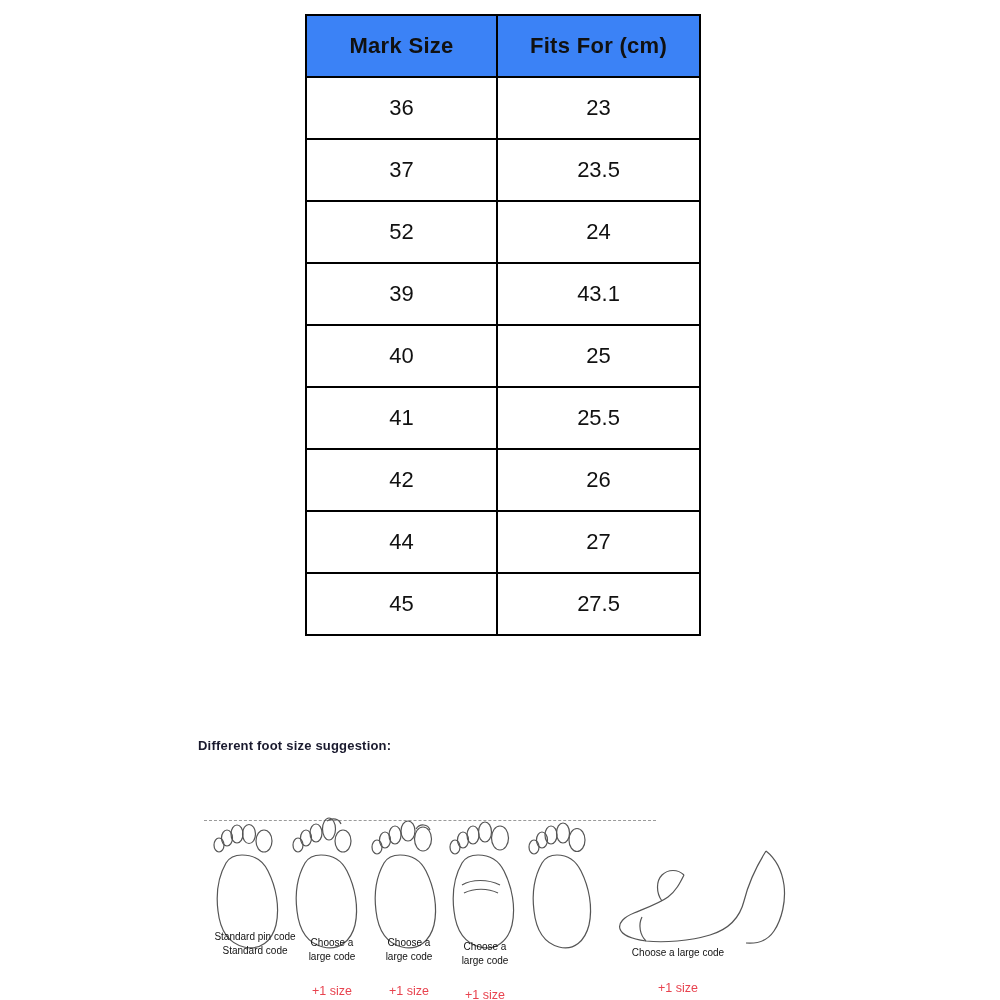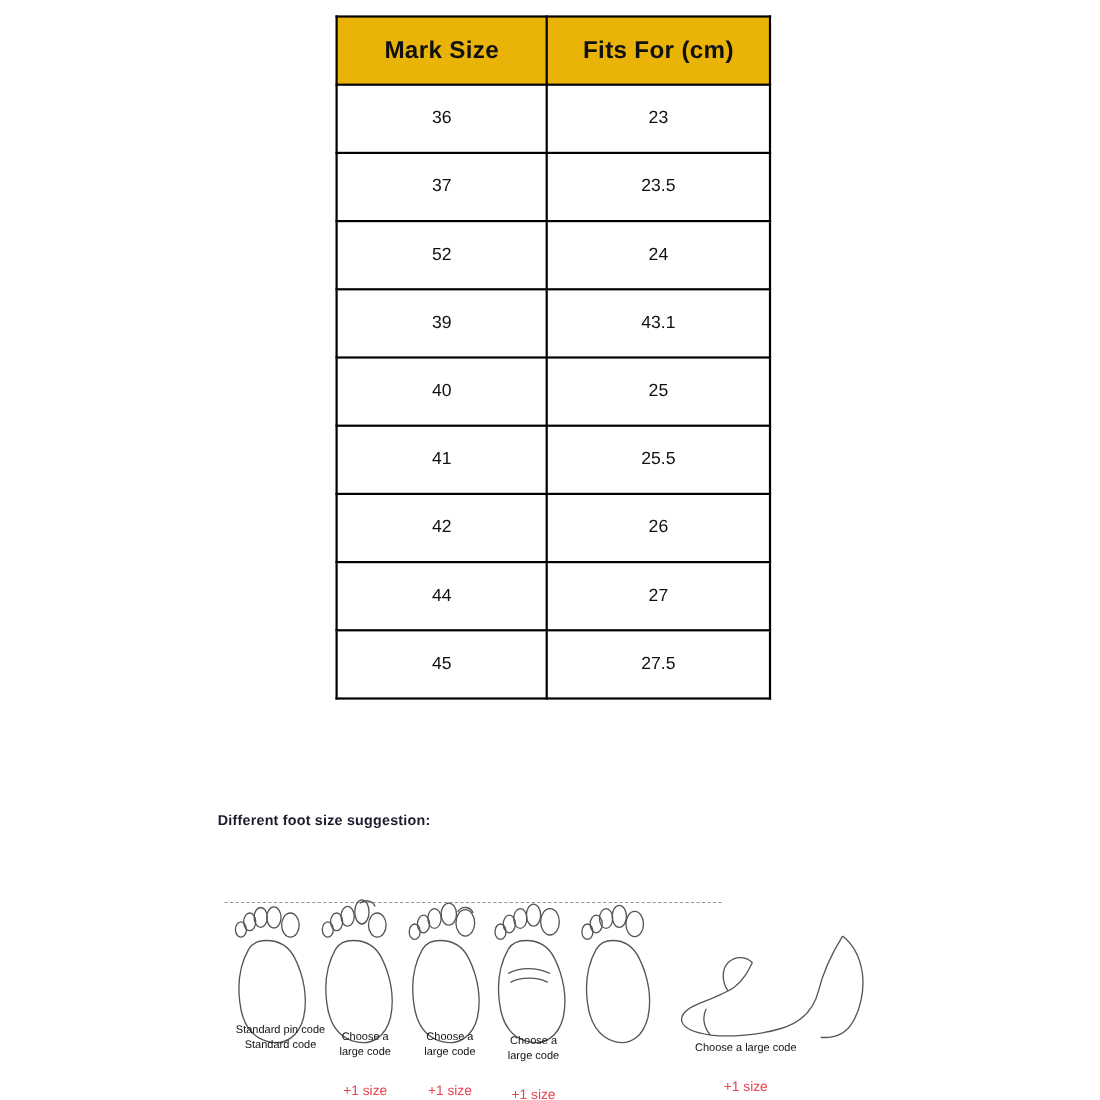--- a/index.html
+++ b/index.html
@@ -27,29 +27,29 @@
     width: 100%;
     table-layout: fixed;
   }
   table.size-table th,
   table.size-table td {
     border: 2px solid #000000;
     text-align: center;
     color: #111111;
   }
   table.size-table th {
-    background: #eab308;
+    background: #3b82f6;
     font-size: 22px;
     font-weight: bold;
     height: 58px;
     letter-spacing: 0.3px;
   }
   table.size-table td {
     background: #ffffff;
-    font-size: 16px;
+    font-size: 22px;
     height: 58px;
     font-weight: normal;
   }
   table.size-table col.col-mark { width: 48.5%; }
   table.size-table col.col-fits { width: 51.5%; }
 
   
   #suggestion {
     position: absolute;
     left: 198px;

